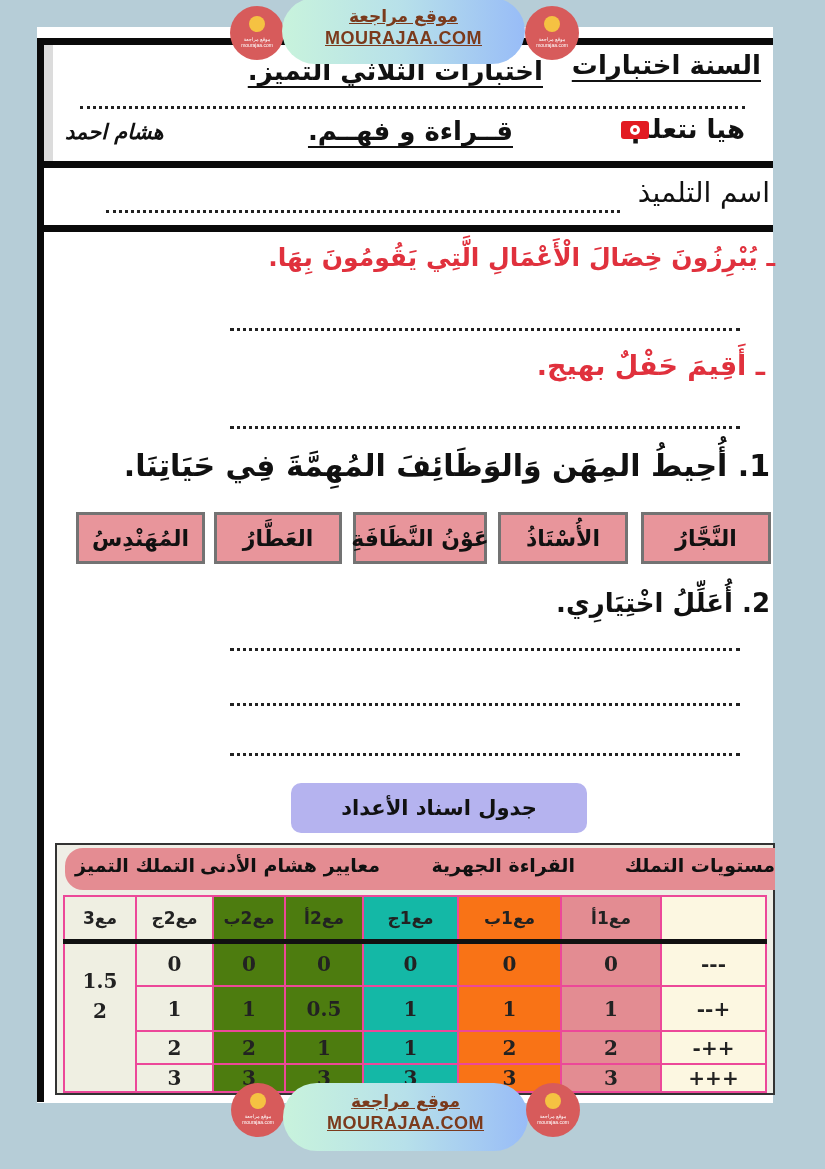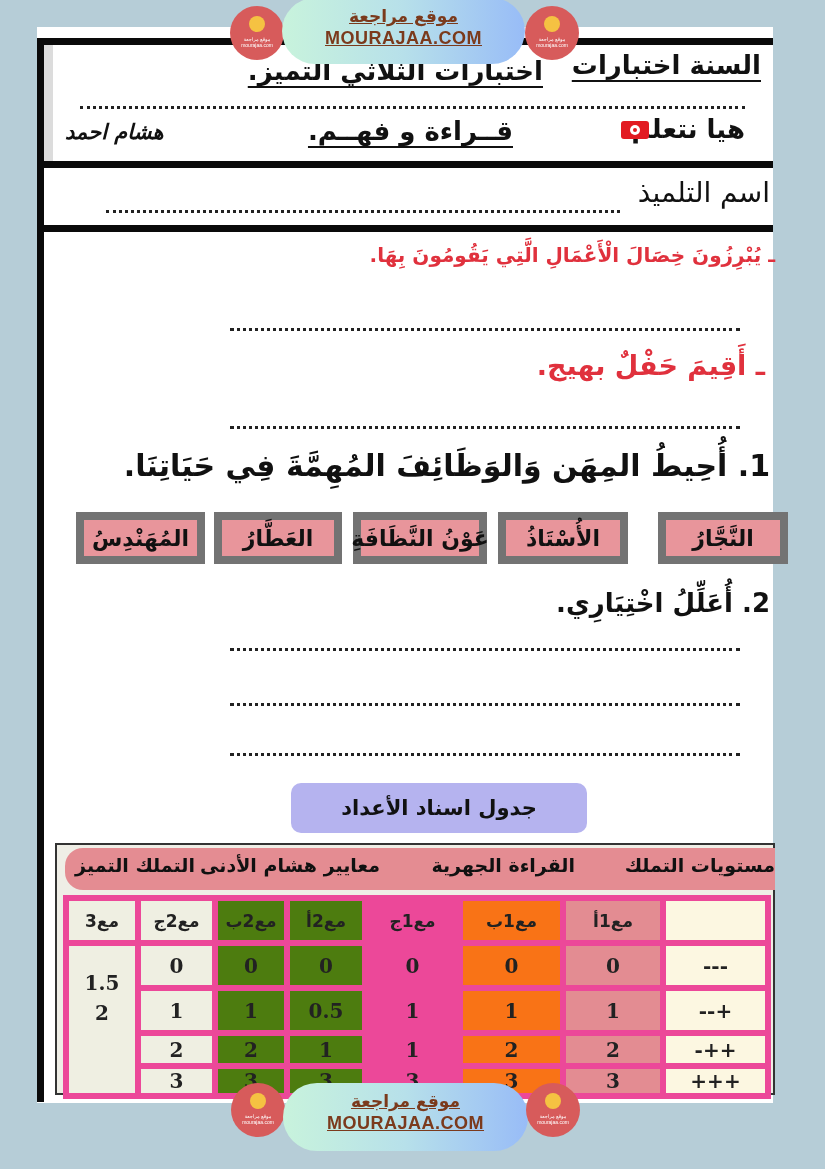--- a/index.html
+++ b/index.html
@@ -14,31 +14,31 @@
   .dots{border-bottom:3px dotted #222;height:0;}
   .red{color:#e0313d;}
   
   .pill{border-radius:34px;background:linear-gradient(90deg,#c8f3dc 0%,#b7e0ea 50%,#98bcf7 100%);text-align:center;}
   .pill .l1{font-size:17px;font-weight:bold;color:#7b3a1c;direction:rtl;text-decoration:underline;margin-top:8px;}
   .pill .l2{font-size:18px;font-weight:bold;color:#7b3a1c;text-decoration:underline;font-family:"Liberation Sans",sans-serif;margin-top:2px;letter-spacing:0.5px;}
   .emblem{width:54px;height:54px;border-radius:50%;background:#d75b5b;}
   .emblem .dot{position:absolute;left:19px;top:10px;width:16px;height:16px;border-radius:50%;background:#f5c242;}
   .emblem .txt{position:absolute;left:0;width:54px;top:30px;font-size:5px;color:#fff;text-align:center;line-height:6px;font-family:"Liberation Sans",sans-serif;}
   
-  .job{top:512px;height:52px;background:#e8959b;border:8px solid #737373;box-sizing:border-box;display:flex;align-items:center;justify-content:center;font-size:22px;}
+  .job{top:512px;height:52px;background:#e8959b;border:3px solid #737373;box-sizing:border-box;display:flex;align-items:center;justify-content:center;font-size:22px;}
   
   .tbl-wrap{left:55px;top:843px;width:720px;height:252px;background:#efeee6;border:2px solid #333;box-sizing:border-box;}
   .band{left:65px;top:848px;width:710px;height:42px;background:#e48c92;border-radius:18px 0 0 18px;}
   .band span{position:absolute;top:6px;font-size:19px;}
   table.grid{position:absolute;left:63px;top:895px;border-collapse:collapse;table-layout:fixed;}
-  table.grid td{border:6px solid #ec4899;text-align:center;font-weight:bold;font-size:20px;color:#222;padding:0;font-family:"DejaVu Serif",serif;}
+  table.grid td{border:2px solid #ec4899;text-align:center;font-weight:bold;font-size:20px;color:#222;padding:0;font-family:"DejaVu Serif",serif;}
   table.grid tr.hdr td{border-bottom:5px solid #111;font-family:"DejaVu Sans",sans-serif;font-size:17px;direction:rtl;}
   .c-cream{background:#efefe2;}
   .c-lav{background:#4d7c0f;}
-  .c-yel{background:#ec4899;}
+  .c-yel{background:#14b8a6;}
   .c-ora{background:#f97316;}
   .c-rose{background:#e38c92;}
   .c-lvl{background:#fcf7e1;}
   .flag{width:28px;height:18px;background:#e21b22;border-radius:3px;}
   .flag::after{content:"";position:absolute;left:9px;top:4px;width:10px;height:10px;border-radius:50%;background:#fff;}
   .flag::before{content:"";position:absolute;left:12px;top:7px;width:4px;height:4px;border-radius:50%;background:#e21b22;z-index:2;}
   .purple{left:291px;top:783px;width:296px;height:50px;background:#b5b3ef;border-radius:10px;display:flex;align-items:center;justify-content:center;font-size:21px;}
 </style>
 </head>
 <body>
@@ -54,27 +54,27 @@
 <div class="abs ar u" style="right:282px;top:56px;font-size:26px;">اختبارات الثلاثي التميز.</div>
 <div class="abs dots" style="left:80px;top:106px;width:665px;"></div>
 <div class="abs ar" style="right:80px;top:114px;font-size:26px;">هيا نتعلم</div>
 <div class="abs flag" style="left:621px;top:121px;"></div>
 <div class="abs ar u" style="right:312px;top:116px;font-size:26px;">قــراءة و فهــم.</div>
 <div class="abs ar" style="left:65px;top:120px;font-size:21px;font-style:italic;">هشام احمد</div>
 
 <div class="abs ar" style="right:55px;top:176px;font-size:28px;font-weight:normal;">اسم التلميذ</div>
 <div class="abs dots" style="left:106px;top:210px;width:514px;"></div>
 
-<div class="abs ar red" style="right:50px;top:243px;font-size:20px;">ـ يُبْرِزُونَ خِصَالَ الْأَعْمَالِ الَّتِي يَقُومُونَ بِهَا.</div>
+<div class="abs ar red" style="right:50px;top:243px;font-size:25px;">ـ يُبْرِزُونَ خِصَالَ الْأَعْمَالِ الَّتِي يَقُومُونَ بِهَا.</div>
 <div class="abs dots" style="left:230px;top:328px;width:510px;"></div>
 <div class="abs ar red" style="right:60px;top:350px;font-size:27px;">ـ أَقِيمَ حَفْلٌ بهيج.</div>
 <div class="abs dots" style="left:230px;top:426px;width:510px;"></div>
 
 <div class="abs ar" style="right:55px;top:448px;font-size:30px;">1. أُحِيطُ المِهَن وَالوَظَائِفَ المُهِمَّةَ فِي حَيَاتِنَا.</div>
-<div class="abs job ar" style="left:641px;width:130px;margin-left:17px;">النَّجَّارُ</div>
+<div class="abs job ar" style="left:641px;width:130px;">النَّجَّارُ</div>
 <div class="abs job ar" style="left:498px;width:130px;">الأُسْتَاذُ</div>
 <div class="abs job ar" style="left:353px;width:134px;">عَوْنُ النَّظَافَةِ</div>
 <div class="abs job ar" style="left:214px;width:128px;">العَطَّارُ</div>
 <div class="abs job ar" style="left:76px;width:129px;">المُهَنْدِسُ</div>
 
 <div class="abs ar" style="right:55px;top:588px;font-size:26px;">2. أُعَلِّلُ اخْتِيَارِي.</div>
 <div class="abs dots" style="left:230px;top:648px;width:510px;"></div>
 <div class="abs dots" style="left:230px;top:703px;width:510px;"></div>
 <div class="abs dots" style="left:230px;top:753px;width:510px;"></div>
 

